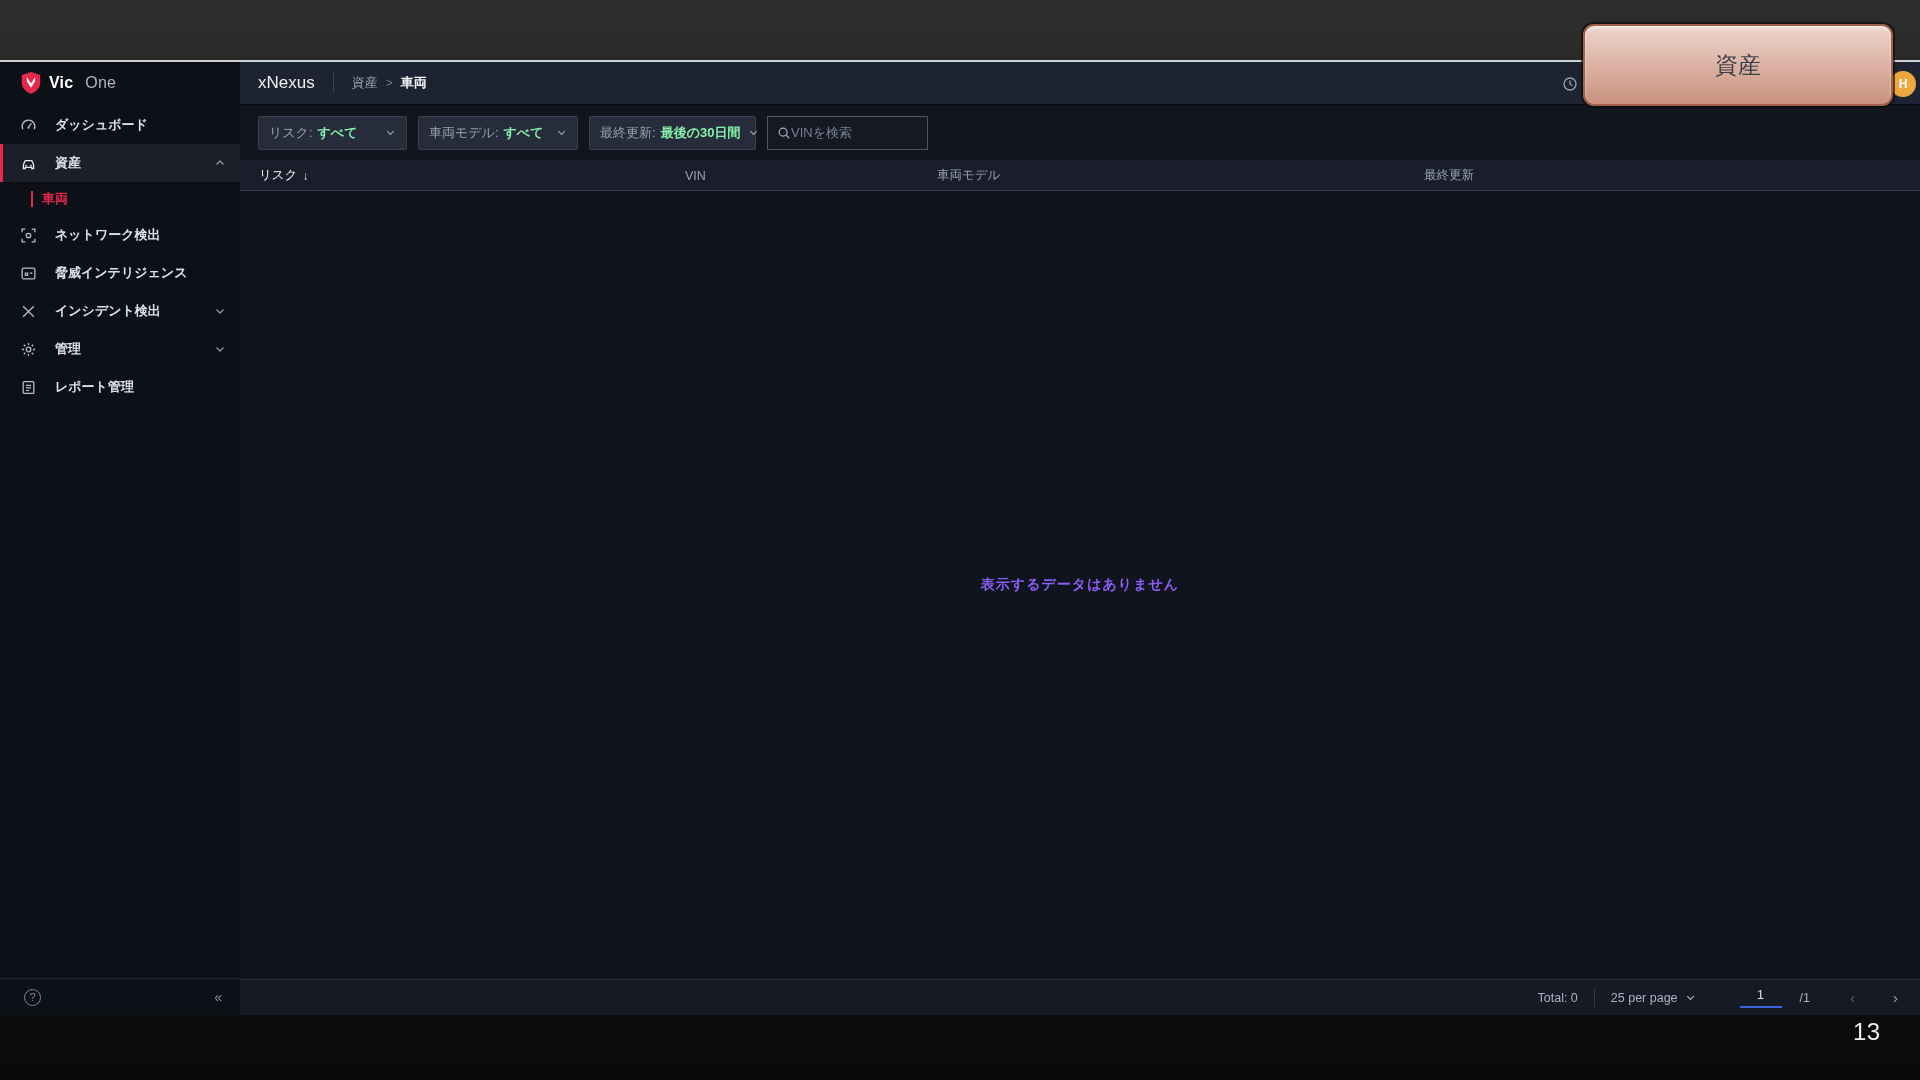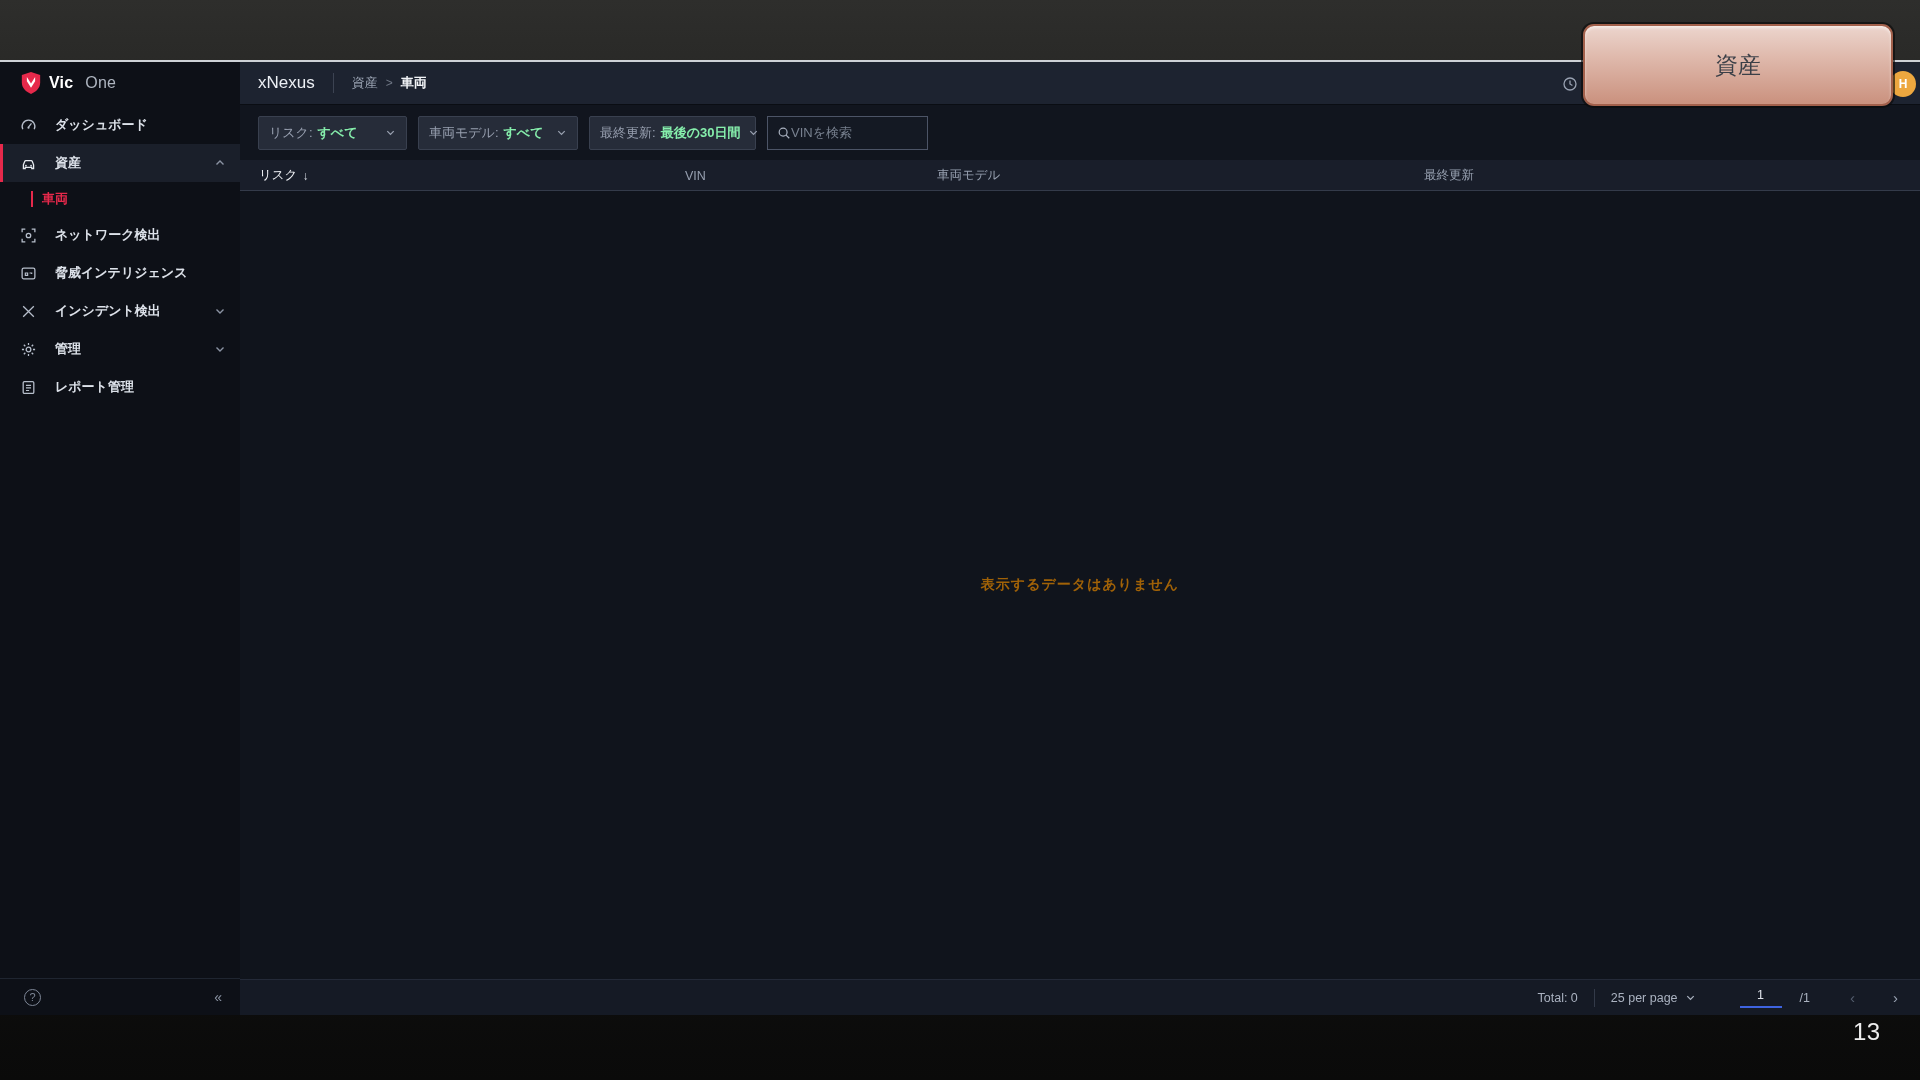--- a/index.html
+++ b/index.html
@@ -79,21 +79,21 @@
   .search-ic { color:#aab2c0; display:flex; flex-shrink:0; }
 
   .thead { height:31px; background:#191e2a; border-bottom:1px solid #343b4a; position:relative; }
   .th { position:absolute; top:0; height:31px; display:flex; align-items:center; gap:5px;
         font-size:12.5px; font-weight:normal; color:#97a0b0; cursor:pointer; }
   .th.sorted { color:#f0f2f6; }
   .th-risk { left:19px; } .th-vin { left:445px; } .th-model { left:697px; } .th-upd { left:1184px; }
   .sort-arrow { font-size:12px; color:#d7dce4; }
 
   .content { flex:1 1 auto; background:#10141c; display:flex; align-items:center; justify-content:center; }
-  .empty-msg { font-size:14px; font-weight:bold; color:#a16207; letter-spacing:1px; }
+  .empty-msg { font-size:14px; font-weight:bold; color:#8b5cf6; letter-spacing:1px; }
 
   .pagebar { height:36px; background:#151a25; border-top:1px solid #242a38;
              display:flex; align-items:center; justify-content:flex-end; padding-right:22px;
              font-size:12.5px; color:#aab2c0; }
   .pg-div { width:1px; height:18px; background:#333a49; margin:0 16px; }
   .pg-size { display:flex; align-items:center; gap:7px; cursor:pointer; }
   .pg-size .chev { display:flex; color:#aab2c0; }
   .pg-input { width:42px; text-align:center; border-bottom:2px solid #3e63e0; padding-bottom:4px;
               margin-left:44px; color:#dfe3ea; cursor:text; }
   .pg-total { margin-left:18px; }

